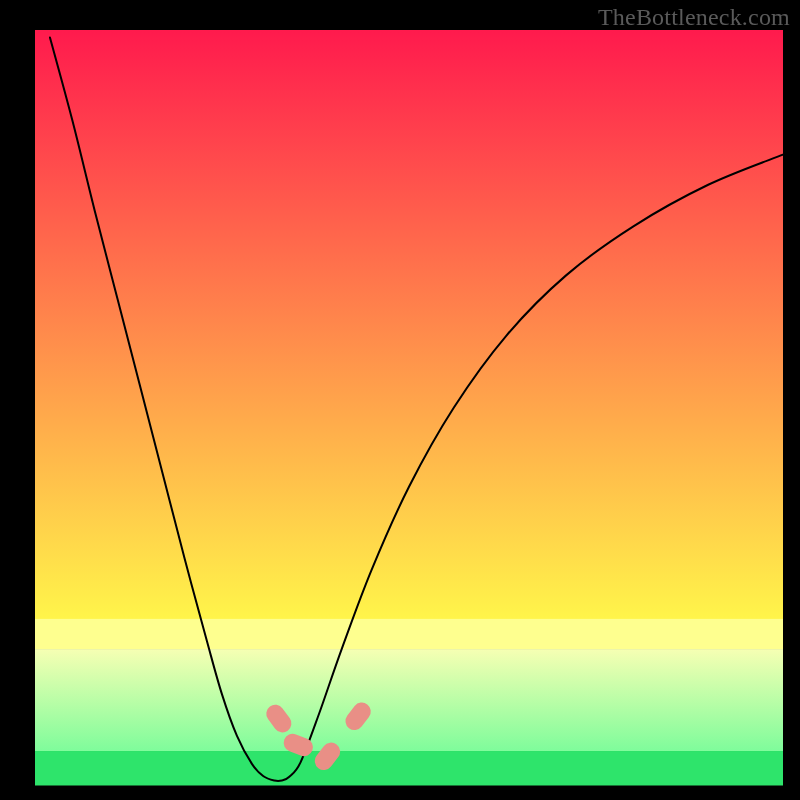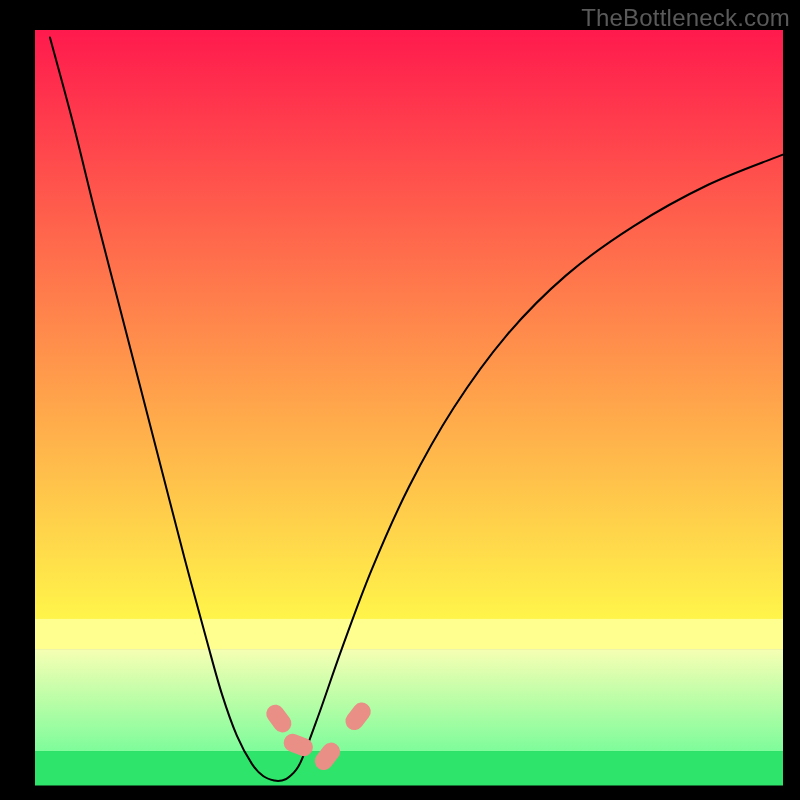--- a/index.html
+++ b/index.html
@@ -8,20 +8,21 @@
     width: 800px;
     height: 800px;
     overflow: hidden;
     background: #000;
     font-family: Arial, Helvetica, sans-serif;
   }
   .container {
     position: relative;
     width: 800px;
     height: 800px;
+    font-family: Liberation Serif, serif;
   }
   .watermark {
     position: absolute;
     top: 4px;
     right: 10px;
     color: #5a5a5a;
     font-size: 24px;
     font-weight: 400;
     letter-spacing: 0.2px;
     z-index: 30;

